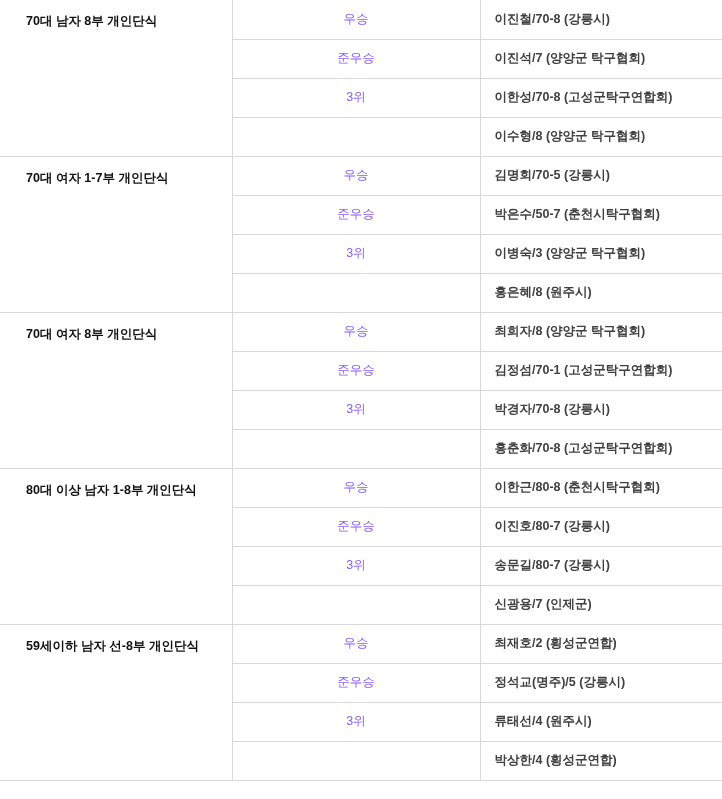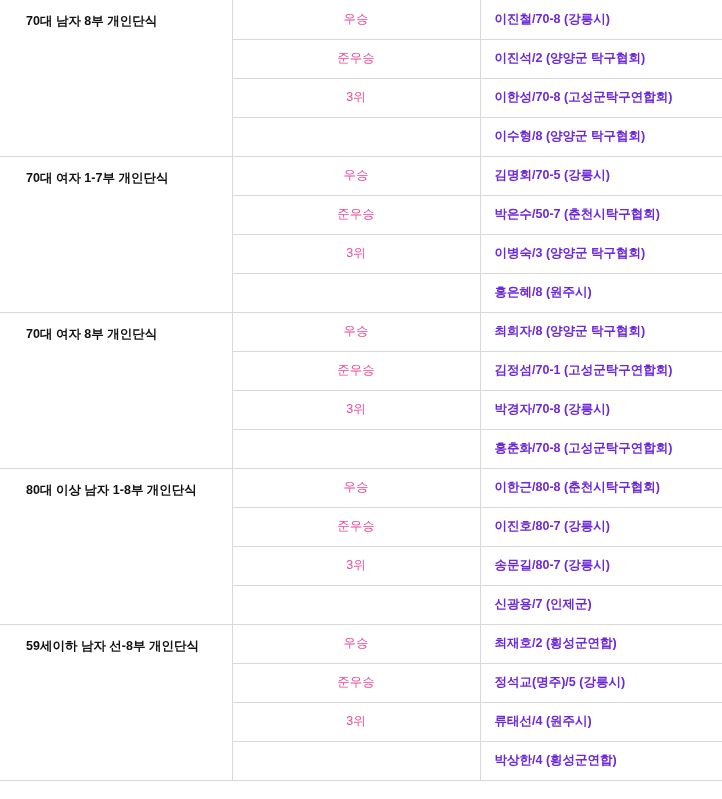--- a/index.html
+++ b/index.html
@@ -32,49 +32,49 @@
     text-align: left;
     padding-left: 26px !important;
     font-weight: bold;
     color: #111;
     vertical-align: top !important;
     padding-top: 13px !important;
   }
   .col-rank {
     width: 248px;
     text-align: center;
-    color: #ec4899;
+    color: #8b5cf6;
   }
   .col-player {
     width: 242px;
     text-align: left;
     padding-left: 14px !important;
     font-weight: bold;
-    color: #6d28d9;
+    color: #404040;
   }
   tr.group-start td {
     border-top: 1px solid #d9d9d9;
   }
   #results-table tr:first-child td {
     border-top: none;
   }
 </style>
 </head>
 <body>
 
 <table id="results-table">
   <tbody>
       <tr class="group-start">
         <td class="col-category" rowspan="4">70대 남자 8부 개인단식</td>
         <td class="col-rank">우승</td>
         <td class="col-player">이진철/70-8 (강릉시)</td>
       </tr>
       <tr>
         <td class="col-rank">준우승</td>
-        <td class="col-player">이진석/2 (양양군 탁구협회)</td>
+        <td class="col-player">이진석/7 (양양군 탁구협회)</td>
       </tr>
       <tr>
         <td class="col-rank">3위</td>
         <td class="col-player">이한성/70-8 (고성군탁구연합회)</td>
       </tr>
       <tr>
         <td class="col-rank"></td>
         <td class="col-player">이수형/8 (양양군 탁구협회)</td>
       </tr>
       <tr class="group-start">

